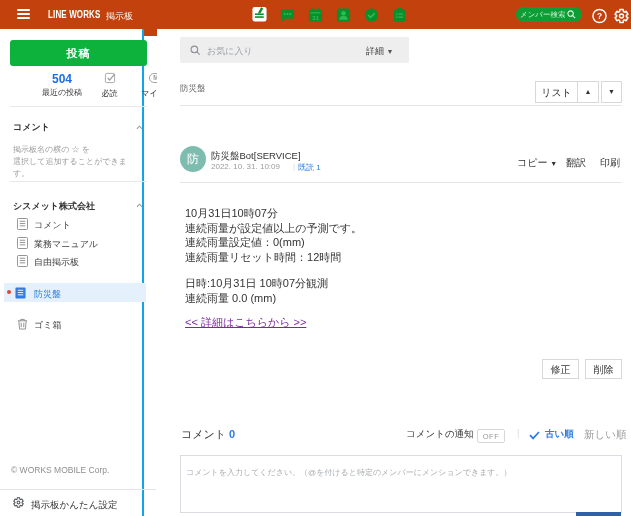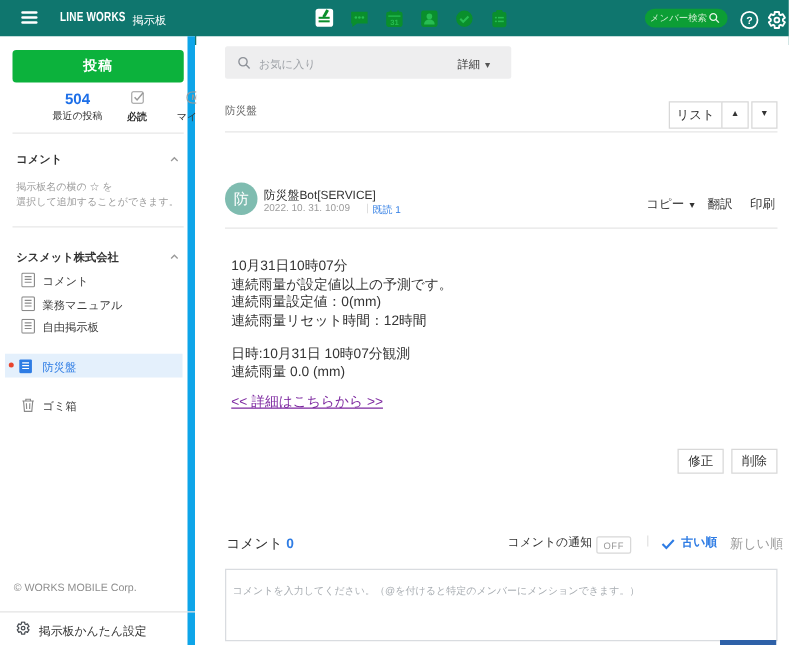--- a/index.html
+++ b/index.html
@@ -1,29 +1,29 @@
 <!DOCTYPE html>
 <html><head>
 <meta charset="utf-8">
 <style>
 * { margin:0; padding:0; box-sizing:border-box; }
 html,body { width:631px; height:516px; overflow:hidden; background:#fff;
   font-family:"Liberation Sans", sans-serif; }
 
-#header { position:absolute; left:0; top:0; width:631px; height:36px; background:#0f766e; }
+#header { position:absolute; left:0; top:0; width:631px; height:36px; background:#c2410c; }
 #header .ham { position:absolute; left:17px; top:9px; width:13px; height:11px; }
 #header .ham div { height:2px; background:#fff; margin-bottom:2px; border-radius:1px;}
 .logo { position:absolute; left:48px; top:8px; color:#fff; font-size:10.5px; font-weight:bold; white-space:nowrap;}
 .logo .lw { display:inline-block; transform:scaleX(0.76); transform-origin:0 50%; letter-spacing:0.2px;}
 .logo .board { font-weight:normal; font-size:9px; position:absolute; left:58px; top:1.5px;}
 .hicon { position:absolute; top:7px; width:15px; height:16px; }
 .pill { position:absolute; left:516px; top:7px; width:66px; height:15px; background:#0c9e35;
   border-radius:8px; color:#cdeccf; font-size:7.5px; line-height:15px; padding-left:4px; }
 
-#sidebar { position:absolute; left:0; top:29px; width:156px; height:487px; background:#fff; border-right:6px solid #0ea5e9;}
+#sidebar { position:absolute; left:0; top:29px; width:144px; height:487px; background:#fff; border-right:2px solid #0ea5e9;}
 .postbtn { position:absolute; left:10px; top:11px; width:137px; height:26px; background:#0cb23c;
   border-radius:3px; color:#fff; font-size:11px; font-weight:bold; text-align:center; line-height:26px; letter-spacing:1px;}
 .stat { position:absolute; top:44px; text-align:center; color:#333; font-size:8px;margin-left:33px;}
 .stat .num { color:#1d6fe8; font-size:12px; font-weight:bold; display:block; margin-bottom:1px; margin-top:-1px;}
 .sdiv { position:absolute; left:10px; width:137px; border-top:1px solid #e8e8e8; }
 .shead { position:absolute; left:13px; font-size:9px; font-weight:bold; color:#333; }
 .sarrow { position:absolute; left:136px; width:7px; height:7px; }
 .gtxt { position:absolute; left:13px; font-size:8px; color:#9b9b9b; line-height:12.2px;}
 .item { position:absolute; left:0; width:156px; height:19px; font-size:9px; color:#3c3c3c; }
 .item svg { position:absolute; left:17px; top:5px; }
@@ -120,21 +120,21 @@
   </svg>
   <svg class="hicon" style="left:614px;top:8px" width="11" height="11" viewBox="0 0 16 16">
     <path d="M6.16 1.14 L9.84 1.14 L10.02 3.21 L11.14 3.86 L13.02 2.98 L14.86 6.16 L13.16 7.35 L13.16 8.65 L14.86 9.84 L13.02 13.02 L11.14 12.14 L10.02 12.79 L9.84 14.86 L6.16 14.86 L5.98 12.79 L4.86 12.14 L2.98 13.02 L1.14 9.84 L2.84 8.65 L2.84 7.35 L1.14 6.16 L2.98 2.98 L4.86 3.86 L5.98 3.21 Z" fill="none" stroke="#fff" stroke-width="1.6" stroke-linejoin="round"></path>
     <circle cx="8" cy="8" r="2.1" fill="none" stroke="#fff" stroke-width="1.5"></circle>
   </svg>
 </div>
 
 <div id="sidebar">
   <div class="postbtn">投稿</div>
   <div class="stat" style="left:5px; width:48px;"><span class="num">504</span>最近の投稿</div>
-  <div class="stat" style="left:60px; width:33px;font-weight:bold;">
+  <div class="stat" style="left:60px; width:33px;">
     <svg width="10" height="10" viewBox="0 0 12 12" style="margin-bottom:3px; overflow:visible">
       <rect x="0.5" y="0.5" width="11" height="11" rx="1.5" stroke="#999" fill="none"></rect>
       <path d="M3.2 5.8 l2.4 2.6 L11.4 1.4" stroke="#999" stroke-width="1.4" fill="none"></path>
     </svg><br>必読</div>
   <div class="stat" style="left:103px; width:43px;">
     <svg width="18" height="10" viewBox="0 0 20 11" style="margin-bottom:3px">
       <rect x="0.5" y="0.5" width="19" height="10" rx="5" stroke="#999" fill="none"></rect>
       <text x="10" y="8" font-size="7" fill="#999" text-anchor="middle" font-weight="bold">MY</text>
     </svg><br>マイ投稿</div>
   <div class="sdiv" style="top:77px"></div>

